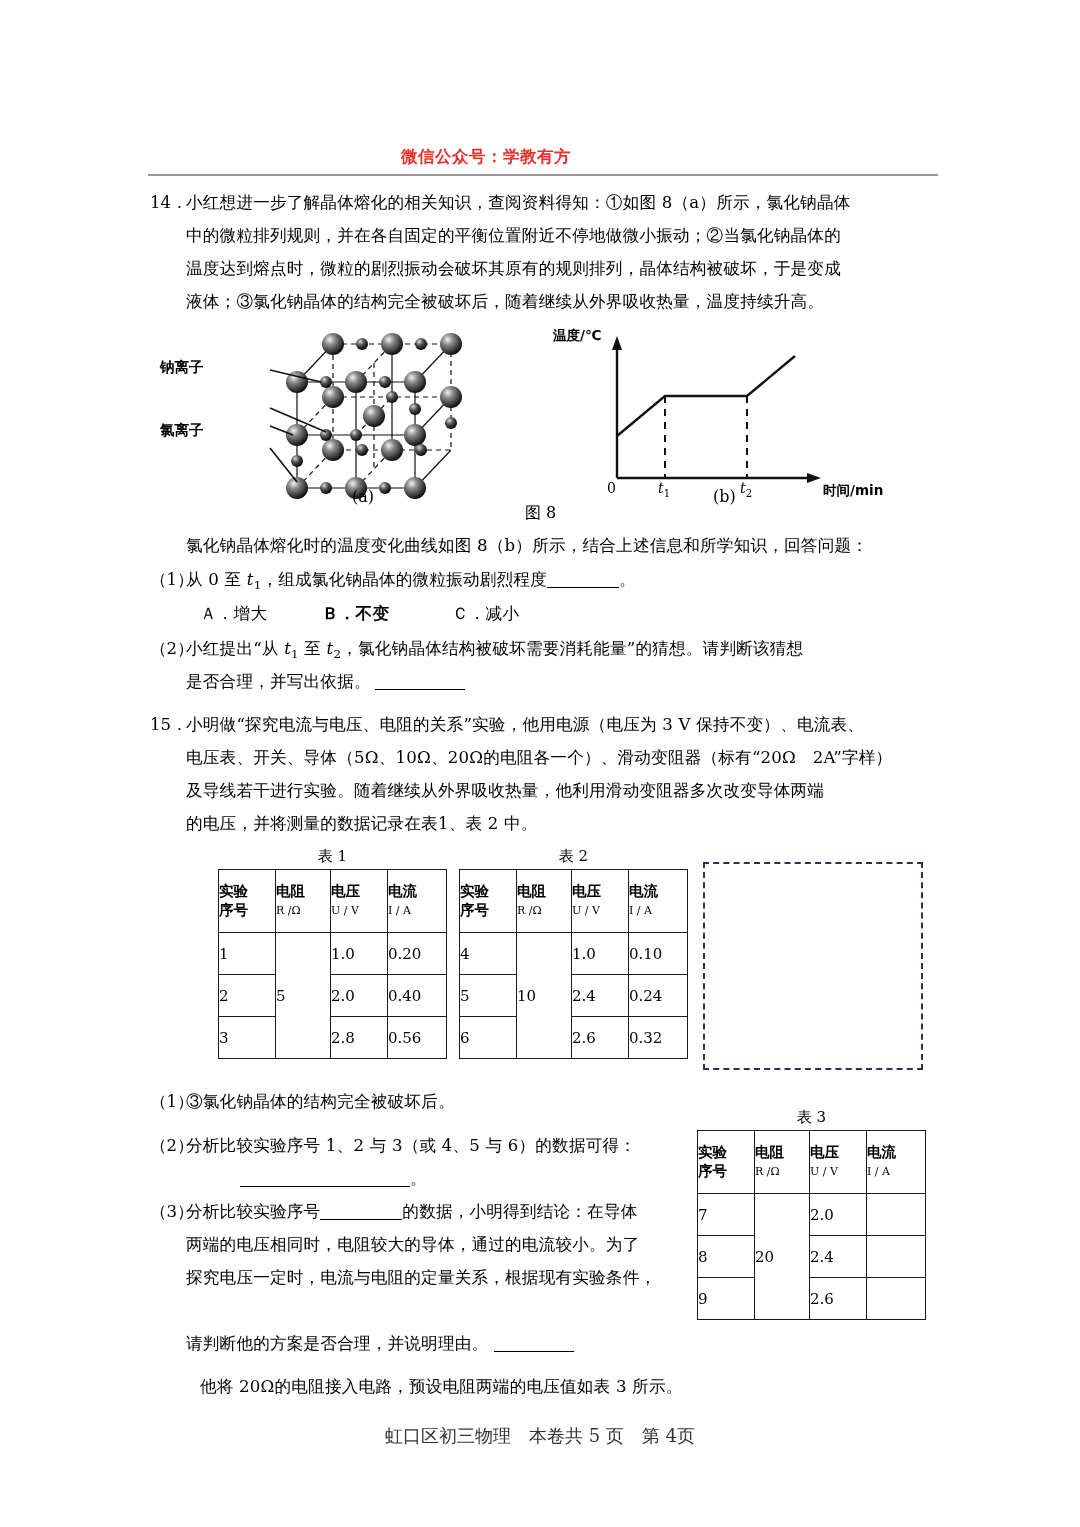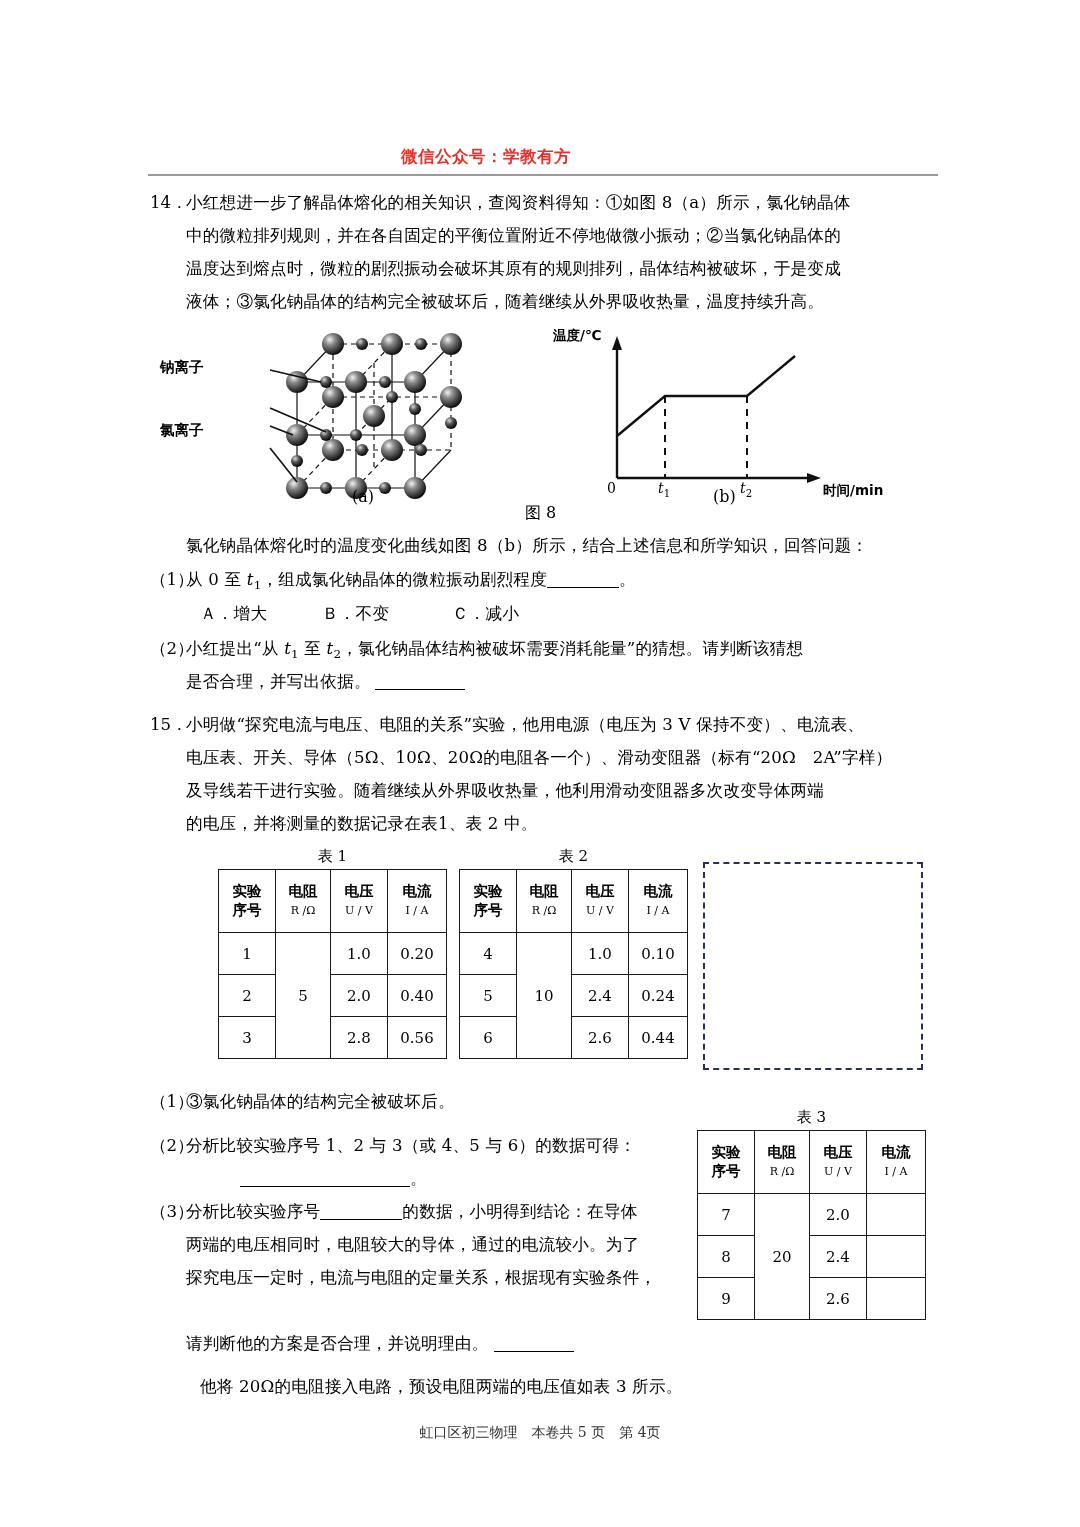--- a/index.html
+++ b/index.html
@@ -115,21 +115,21 @@
     margin-bottom: 3px;
     font-family: "DejaVu Serif", "Liberation Serif", serif;
     text-align: center;
   }
   table.data {
     border-collapse: collapse;
     table-layout: fixed;
   }
   table.data td {
     border: 1.6px solid #1a1a1a;
-    text-align: center;
+    text-align: left;
     vertical-align: middle;
     font-size: 15px;
     padding: 0;
   }
   table.data td.head {
     height: 62px;
     line-height: 19px;
     font-family: "DejaVu Sans", "Liberation Sans", sans-serif;
     font-weight: bold;
     font-size: 14.5px;
@@ -155,21 +155,21 @@
     border: 2.6px dashed #283055;
   }
 
   
   .footer {
     position: absolute;
     top: 1424px;
     left: 0;
     width: 1080px;
     text-align: center;
-    font-size: 14px;
+    font-size: 18px;
     color: #333;
     white-space: nowrap;
   }
 </style>
 </head>
 <body>
 
 <div class="page">
 
   <div class="wechat-header">微信公众号：学教有方</div>
@@ -300,21 +300,21 @@
   <div class="fig-caption" style="left:713px; top:487px;">(b)</div>
 
   <div class="para" style="left:186px; top:529px;">氯化钠晶体熔化时的温度变化曲线如图 8（b）所示，结合上述信息和所学知识，回答问题：</div>
 
   <div class="qnum marker-col" style="top:563px;">（1）</div>
   <div class="para indent-body" style="top:563px;">
     <span>从 0 至 </span><i class="var">t</i><sub>1</sub><span>，组成氯化钠晶体的微粒振动剧烈程度</span><span class="blank-line" style="width:72px;"></span><span>。</span>
   </div>
 
   <div class="para" style="left:200px; top:597px;">Ａ．增大</div>
-  <div class="para" style="left:322px; top:597px;">Ｂ．不变</div>
+  <div class="para" style="left:322px; top:597px;font-weight:bold;">Ｂ．不变</div>
   <div class="para" style="left:452px; top:597px;">Ｃ．减小</div>
 
   <div class="qnum marker-col" style="top:632px;">（2）</div>
   <div class="para indent-body" style="top:632px;">
     <span>小红提出“从 </span><i class="var">t</i><sub>1</sub><span> 至 </span><i class="var">t</i><sub>2</sub><span>，氯化钠晶体结构被破坏需要消耗能量”的猜想。请判断该猜想</span>
   </div>
   <div class="para indent-body" style="top:665px;">
     <span>是否合理，并写出依据。</span><span class="blank-line" style="width:90px; margin-left:4px;"></span>
   </div>
 
@@ -395,21 +395,21 @@
         <td class="cell">0.10</td>
       </tr>
       <tr>
         <td class="cell">5</td>
         <td class="cell">2.4</td>
         <td class="cell">0.24</td>
       </tr>
       <tr>
         <td class="cell">6</td>
         <td class="cell">2.6</td>
-        <td class="cell">0.44</td>
+        <td class="cell">0.32</td>
       </tr>
     </tbody>
       </table>
   </div>
 
   <div class="dash-box"></div>
 
   <div class="qnum marker-col" style="top:1085px;">（1）</div>
   <div class="para indent-body" style="top:1085px;">③氯化钠晶体的结构完全被破坏后。</div>
 

